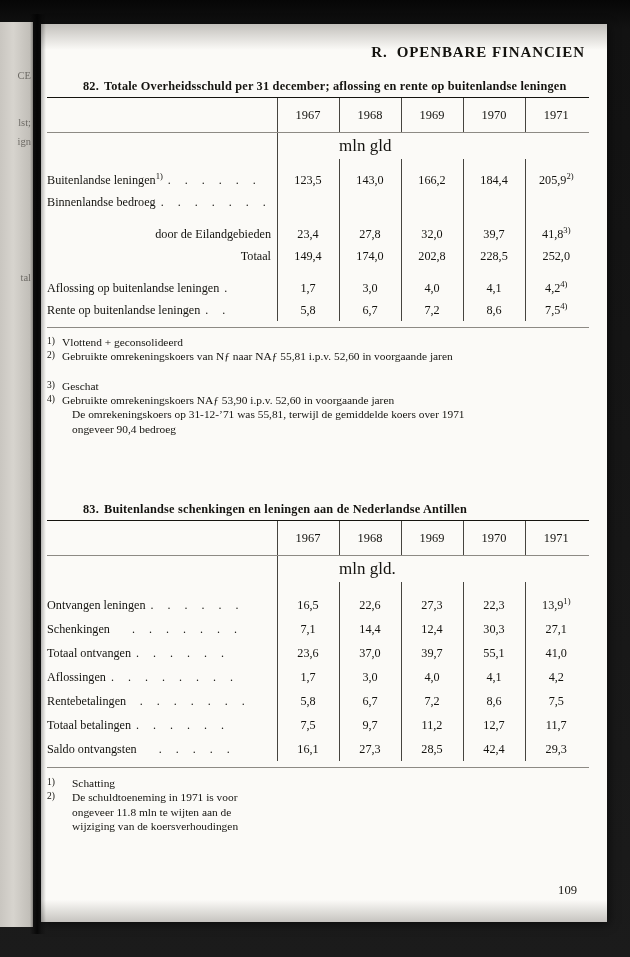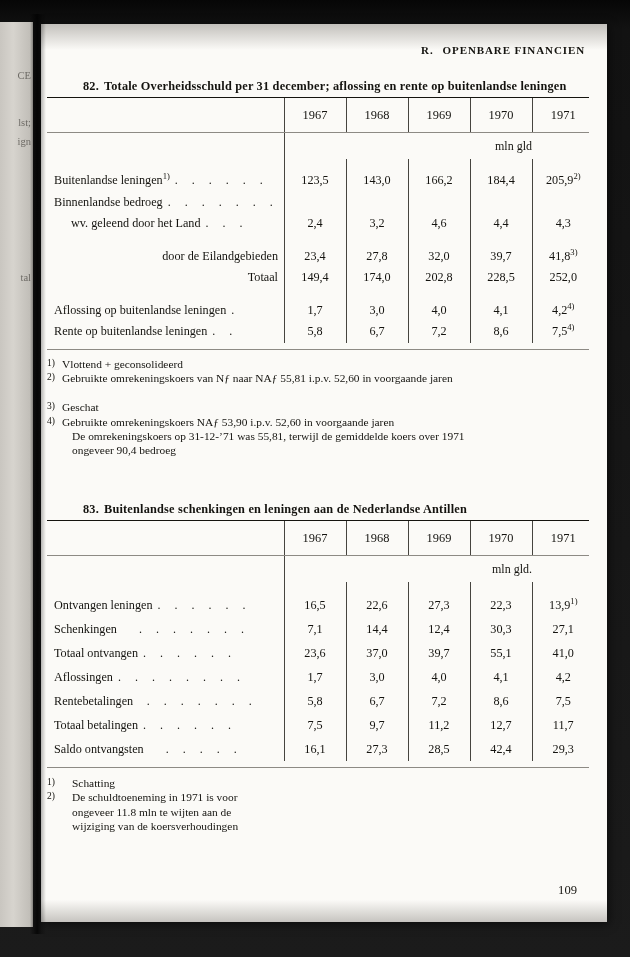--- a/index.html
+++ b/index.html
@@ -45,45 +45,45 @@
     content:"";position:absolute;left:0;bottom:0;width:100%;height:22px;
     background:linear-gradient(0deg,rgba(100,95,88,.35),rgba(255,255,255,0));
     pointer-events:none;z-index:4;
   }
   #content{position:absolute;left:0;top:0;width:566px;height:898px;
     padding:0;color:#14130f;z-index:2;}
 
   
   .running-head{
     position:absolute;right:22px;top:20px;
-    font-size:11px;font-weight:bold;letter-spacing:.9px;
+    font-size:15px;font-weight:bold;letter-spacing:.9px;
   }
   .running-head .rh-letter{margin-right:9px;}
 
   
   .tbl-block{position:absolute;left:0;width:566px;}
   .tbl-title{
     font-size:12.3px;font-weight:bold;letter-spacing:.2px;
     padding-left:4px;white-space:nowrap;
   }
   .tbl-title .tnum{margin-right:5px;margin-left:38px;}
   .rule-top{height:0;border-top:1.9px solid #15140f;margin:3px 18px 0 6px;}
   .rule-thin{height:0;border-top:1px solid #8d8a84;margin:0 18px 0 6px;}
 
-  table.data{border-collapse:collapse;width:542px;margin-left:11px;
+  table.data{border-collapse:collapse;width:542px;margin-left:4px;
     font-size:12.2px;table-layout:fixed;}
   table.data td,table.data th{padding:0;font-weight:normal;vertical-align:middle;}
   .col-label{width:232px;}
   .col-y{width:62px;}
 
   .yr-row td{height:34px;text-align:center;font-size:12.4px;}
   .yr-row td.col-y{border-left:1px solid #46443f;}
   .yr-row td.col-label{border:none;}
 
-  .unit-row td{height:26px;text-align:right;font-size:12px;padding-top:4px;}
+  .unit-row td{height:26px;text-align:left;font-size:17px;padding-top:4px;}
   .unit-row td.col-y{border-left:1px solid #46443f;}
 
   .d-row td{height:21.5px;}
   .d-row td.col-y{border-left:1px solid #46443f;text-align:center;}
   .d-row td.col-label{padding-left:2px;white-space:nowrap;overflow:hidden;}
   .d-row.spacer td{height:11px;}
 
   
   .lbl{display:flex;align-items:flex-start;width:228px;}
   .lbl .txt{white-space:nowrap;}
@@ -199,33 +199,20 @@
                   <span class="dots">. . . . . . .</span>
                 </div>
             </td>
             <td class="col-y"></td>
             <td class="col-y"></td>
             <td class="col-y"></td>
             <td class="col-y"></td>
             <td class="col-y"></td>
           </tr>
 
-          <tr class="d-row">
-            <td class="col-label">
-              <div class="lbl indent">
-                  <span class="txt">wv. geleend door het   Land</span>
-                  <span class="dots">. . .</span>
-                </div>
-            </td>
-            <td class="col-y">2,4</td>
-            <td class="col-y">3,2</td>
-            <td class="col-y">4,6</td>
-            <td class="col-y">4,4</td>
-            <td class="col-y">4,3</td>
-          </tr>
 
           <tr class="d-row spacer">
               <td class="col-label"></td>
               <td class="col-y"></td>
               <td class="col-y"></td>
               <td class="col-y"></td>
               <td class="col-y"></td>
               <td class="col-y"></td>
             </tr>
 

